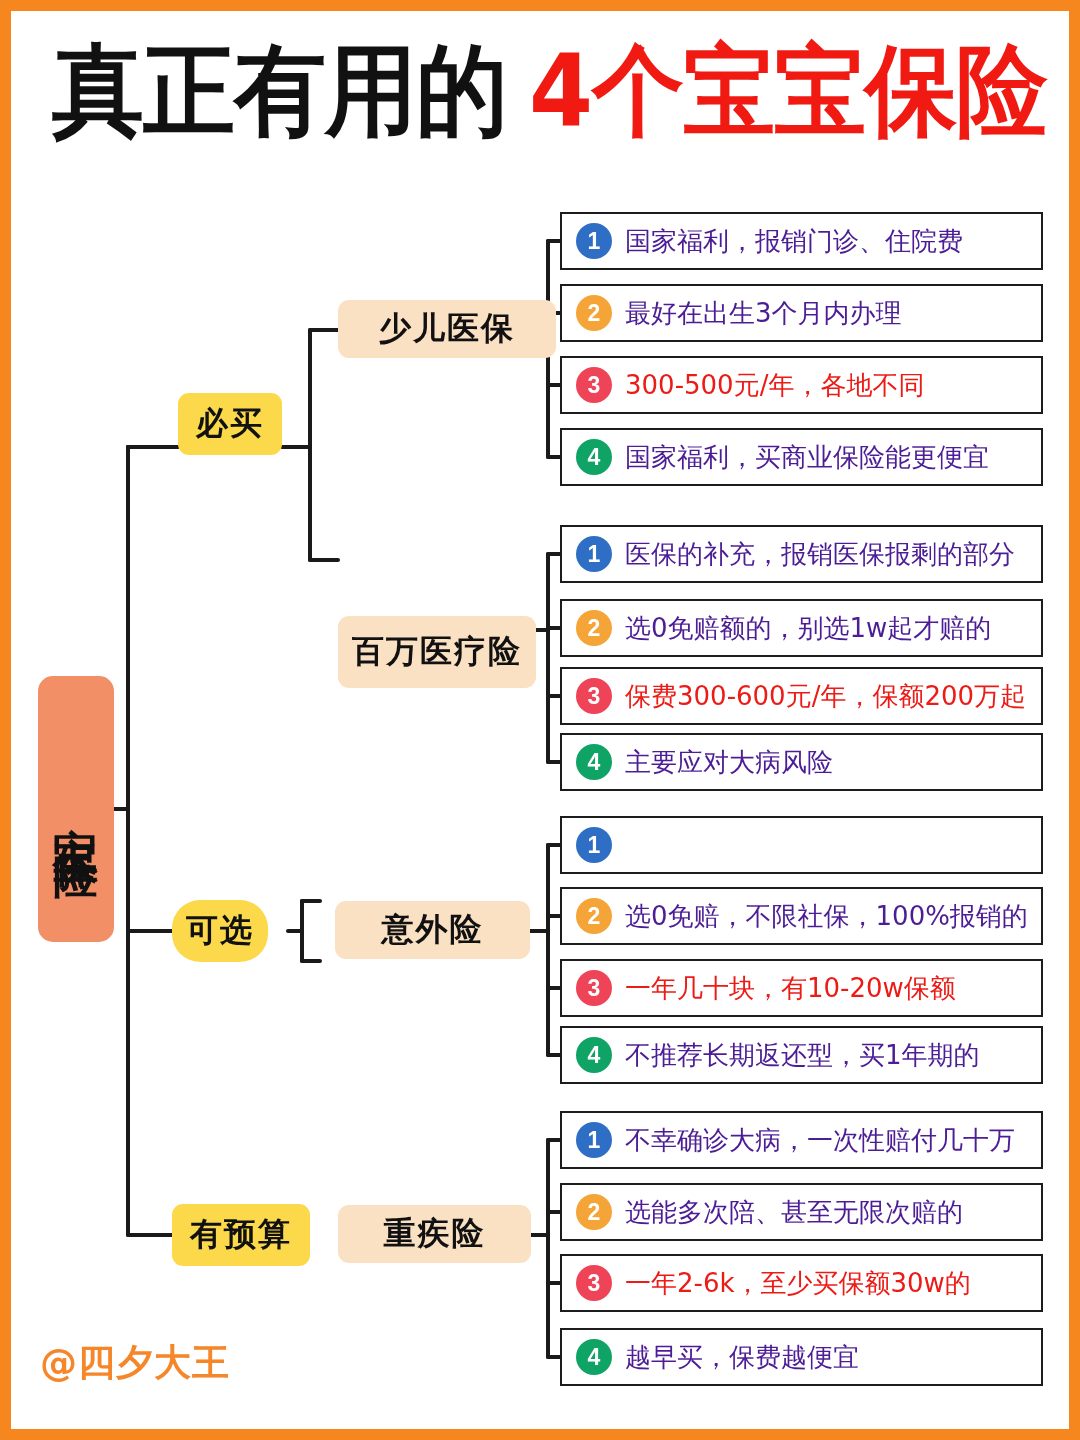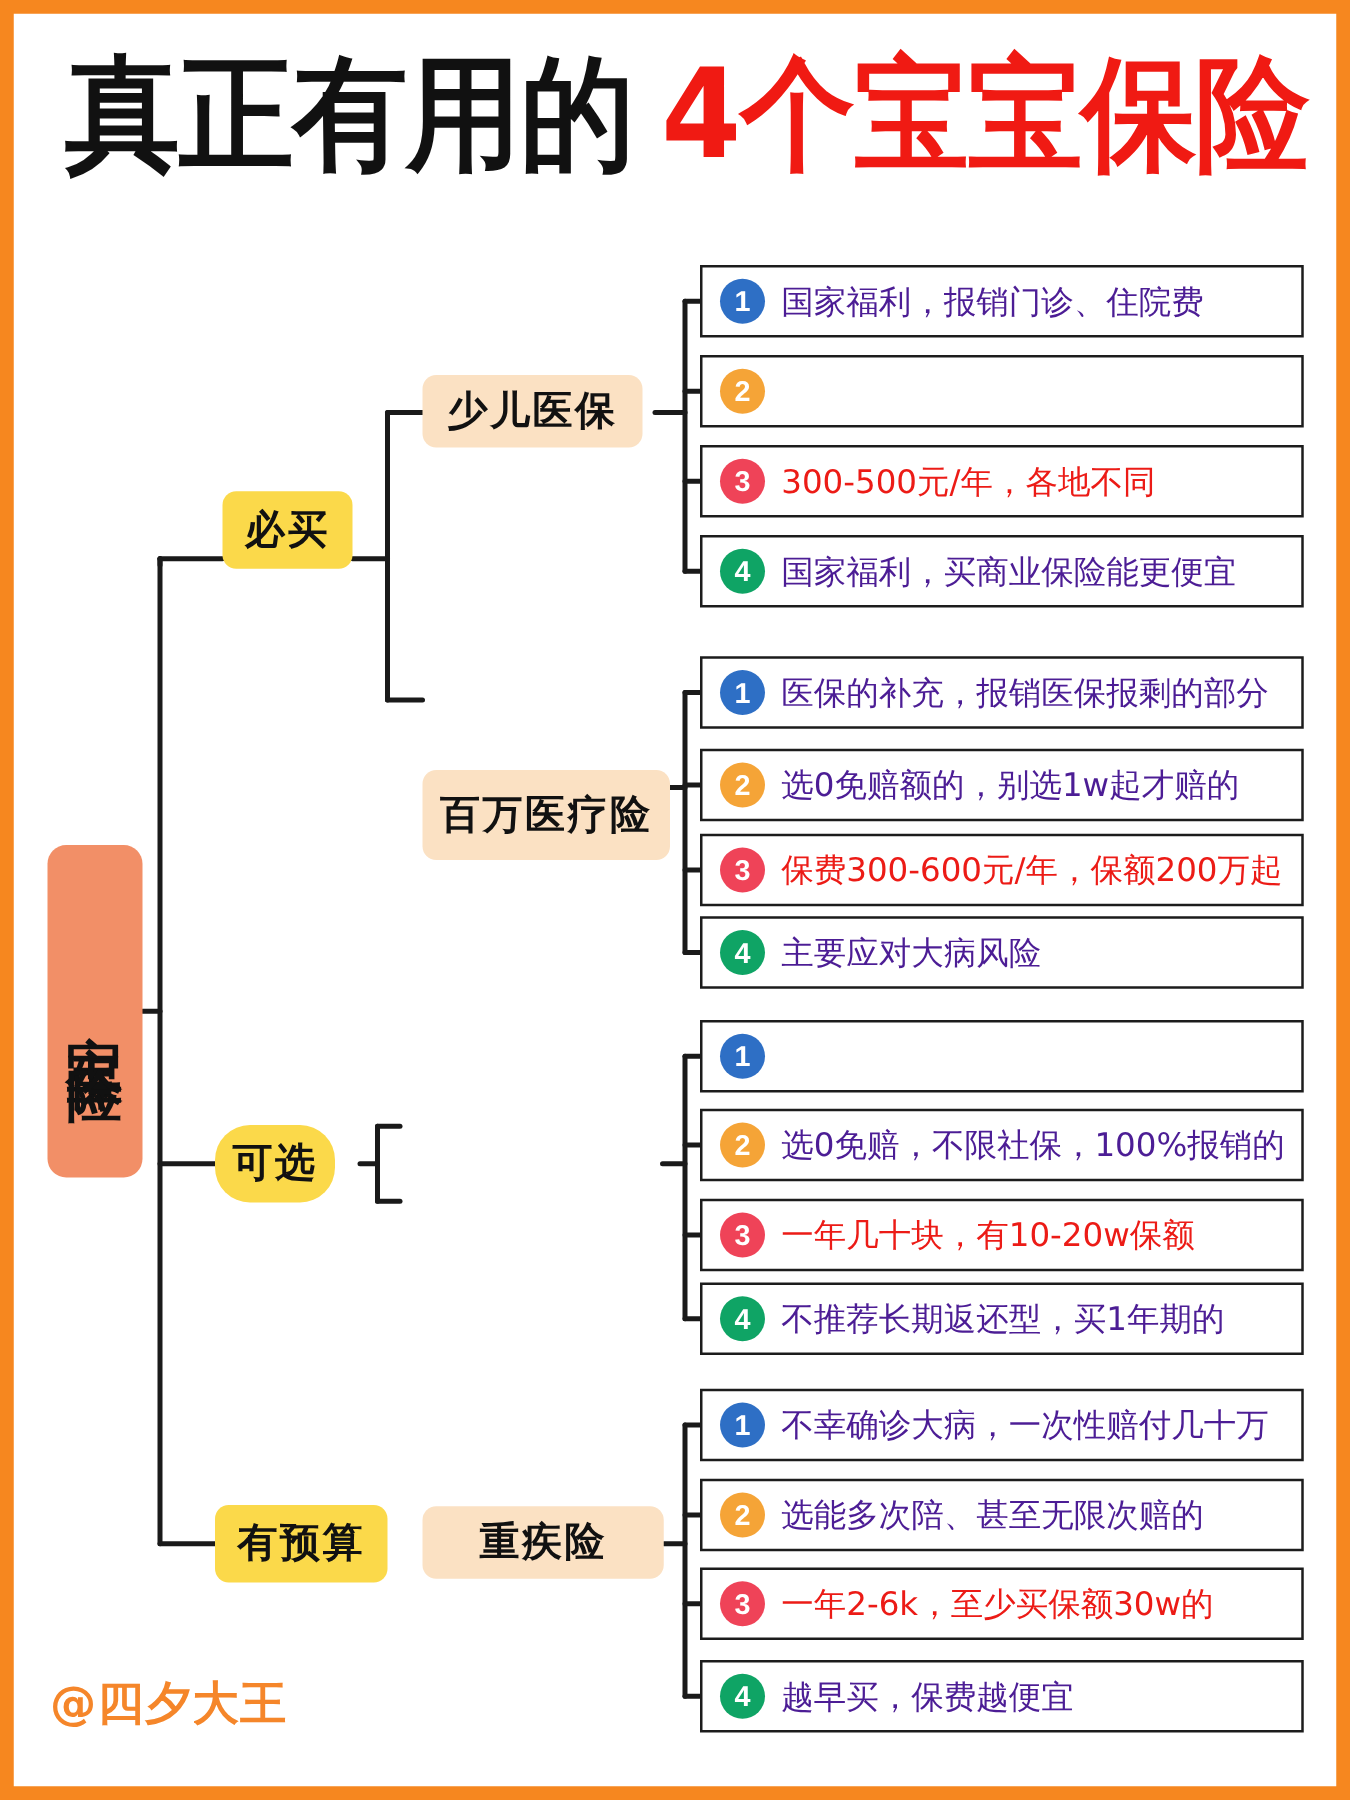--- a/index.html
+++ b/index.html
@@ -245,36 +245,40 @@
   <div class="lvl1" style="left:178px; top:393px; width:104px; height:62px;">
     <span>必买</span>
   </div>
   <div class="lvl1" style="left:172px; top:900px; width:96px; height:62px;border-radius:28px;">
     <span>可选</span>
   </div>
   <div class="lvl1" style="left:172px; top:1204px; width:138px; height:62px;">
     <span>有预算</span>
   </div>
 
-  <div class="lvl2" style="left:338px; top:300px; width:176px; height:58px;">
+  <div class="lvl2" style="left:338px; top:300px; width:218px; height:58px;">
     <span>少儿医保</span>
   </div>
   <div class="lvl2" style="left:338px; top:616px; width:198px; height:72px;">
     <span>百万医疗险</span>
+  </div>
+  <div class="lvl2" style="left:335px; top:901px; width:195px; height:58px;">
+    <span>意外险</span>
   </div>
   <div class="lvl2" style="left:338px; top:1205px; width:193px; height:58px;">
     <span>重疾险</span>
   </div>
 
   <div class="item-box" style="top:212px;">
     <span class="badge" style="background: rgb(46, 111, 197);">1</span>
     <span class="item-text">国家福利，报销门诊、住院费</span>
   </div>
   <div class="item-box" style="top:284px;">
     <span class="badge" style="background: rgb(245, 164, 55);">2</span>
+    <span class="item-text">最好在出生3个月内办理</span>
   </div>
   <div class="item-box" style="top:356px;">
     <span class="badge" style="background: rgb(239, 67, 88);">3</span>
     <span class="item-text red">300-500元/年，各地不同</span>
   </div>
   <div class="item-box" style="top:428px;">
     <span class="badge" style="background: rgb(15, 164, 101);">4</span>
     <span class="item-text">国家福利，买商业保险能更便宜</span>
   </div>
 

